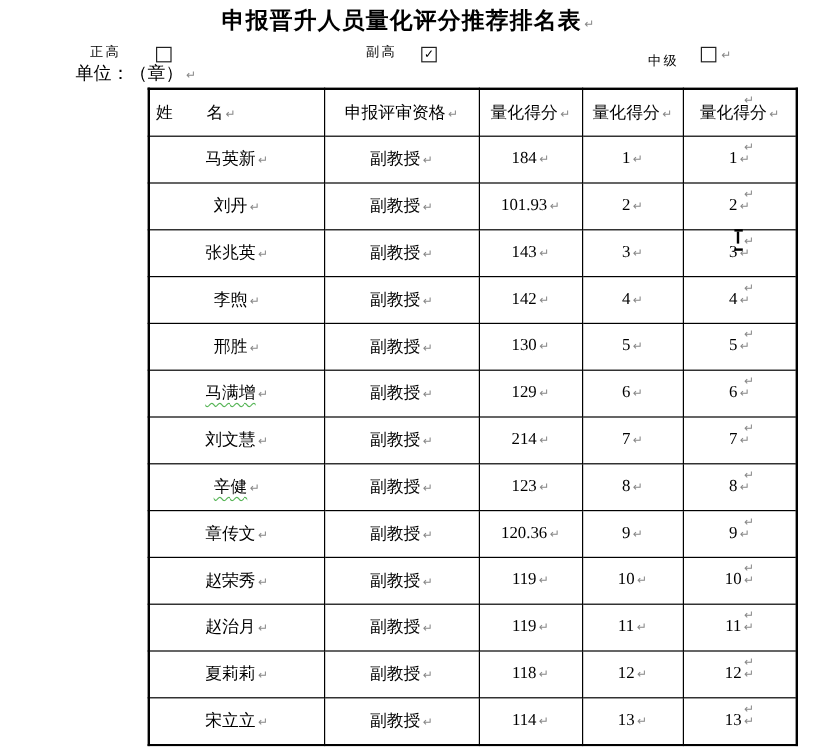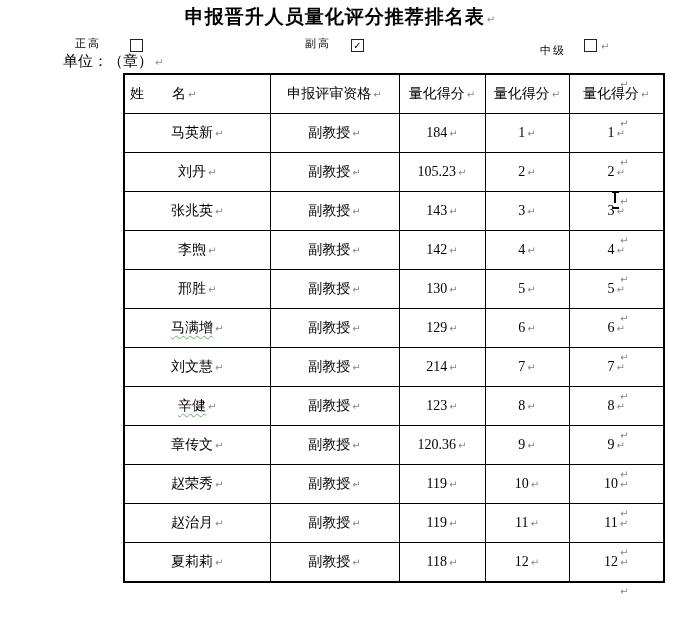--- a/index.html
+++ b/index.html
@@ -91,21 +91,21 @@
         <tr>
           <td><span>马英新</span><span class="pmark">↵</span></td>
           <td><span>副教授</span><span class="pmark">↵</span></td>
           <td><span>184</span><span class="pmark">↵</span></td>
           <td><span>1</span><span class="pmark">↵</span></td>
           <td><span>1</span><span class="pmark">↵</span></td>
         </tr>
         <tr>
           <td><span>刘丹</span><span class="pmark">↵</span></td>
           <td><span>副教授</span><span class="pmark">↵</span></td>
-          <td><span>105.23</span><span class="pmark">↵</span></td>
+          <td><span>101.93</span><span class="pmark">↵</span></td>
           <td><span>2</span><span class="pmark">↵</span></td>
           <td><span>2</span><span class="pmark">↵</span></td>
         </tr>
         <tr>
           <td><span>张兆英</span><span class="pmark">↵</span></td>
           <td><span>副教授</span><span class="pmark">↵</span></td>
           <td><span>143</span><span class="pmark">↵</span></td>
           <td><span>3</span><span class="pmark">↵</span></td>
           <td><span>3</span><span class="pmark">↵</span></td>
         </tr>
@@ -164,20 +164,27 @@
           <td><span>119</span><span class="pmark">↵</span></td>
           <td><span>11</span><span class="pmark">↵</span></td>
           <td><span>11</span><span class="pmark">↵</span></td>
         </tr>
         <tr>
           <td><span>夏莉莉</span><span class="pmark">↵</span></td>
           <td><span>副教授</span><span class="pmark">↵</span></td>
           <td><span>118</span><span class="pmark">↵</span></td>
           <td><span>12</span><span class="pmark">↵</span></td>
           <td><span>12</span><span class="pmark">↵</span></td>
+        </tr>
+        <tr>
+          <td><span>宋立立</span><span class="pmark">↵</span></td>
+          <td><span>副教授</span><span class="pmark">↵</span></td>
+          <td><span>114</span><span class="pmark">↵</span></td>
+          <td><span>13</span><span class="pmark">↵</span></td>
+          <td><span>13</span><span class="pmark">↵</span></td>
         </tr>
       </tbody>
   </table>
 
   <div id="rowMarks">
       <span class="rmark" style="top: 80px;">↵</span>
       <span class="rmark" style="top: 119px;">↵</span>
       <span class="rmark" style="top: 158px;">↵</span>
       <span class="rmark" style="top: 197px;">↵</span>
       <span class="rmark" style="top: 236px;">↵</span>

